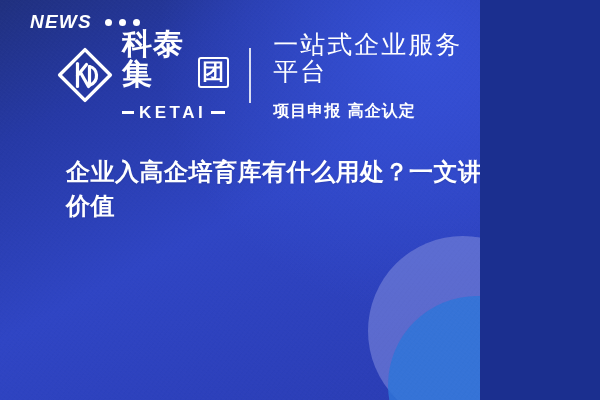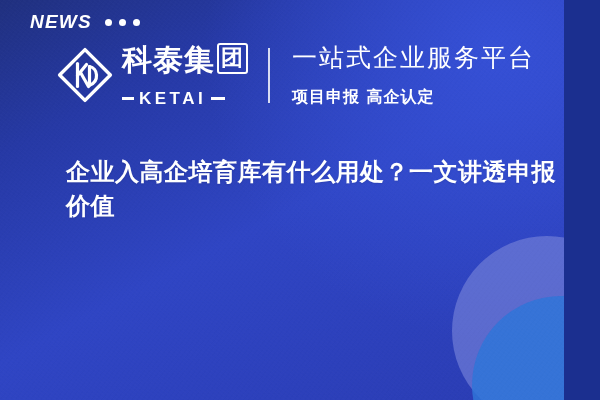--- a/index.html
+++ b/index.html
@@ -6,21 +6,21 @@
     margin: 0;
     padding: 0;
     background: #1b2f8f;
   }
   body {
     font-family: "Liberation Sans", "DejaVu Sans", sans-serif;
   }
 
   .banner {
     position: relative;
-    width: 564px;
+    width: 480px;
     height: 400px;
     overflow: hidden;
     background: #2f45c4;
     background-image:
       radial-gradient(circle at 88% 12%, #3550d6 0%, rgba(53,80,214,0) 48%),
       linear-gradient(152deg, #20307f 0%, #2639a5 22%, #2f45c4 52%, #2c40bb 78%, #2a3cb2 100%);
   }
 
   
   .texture {

